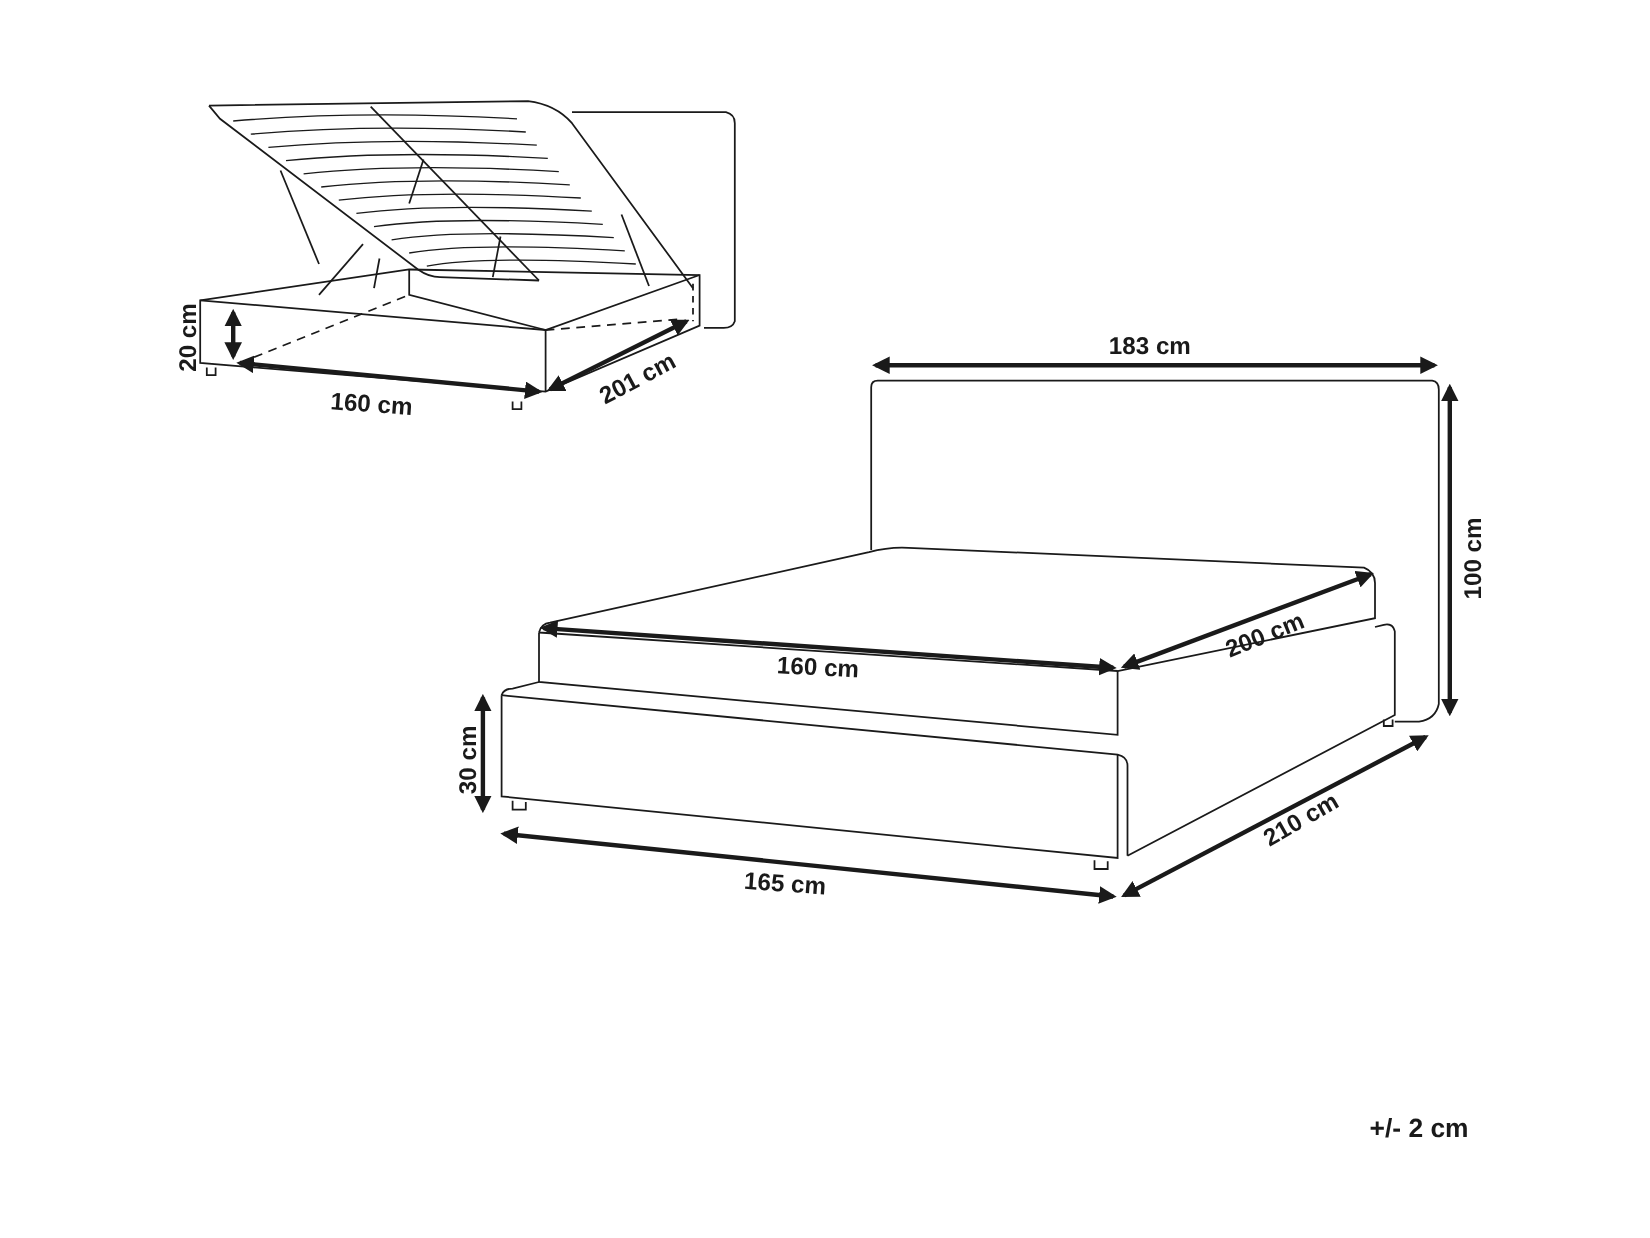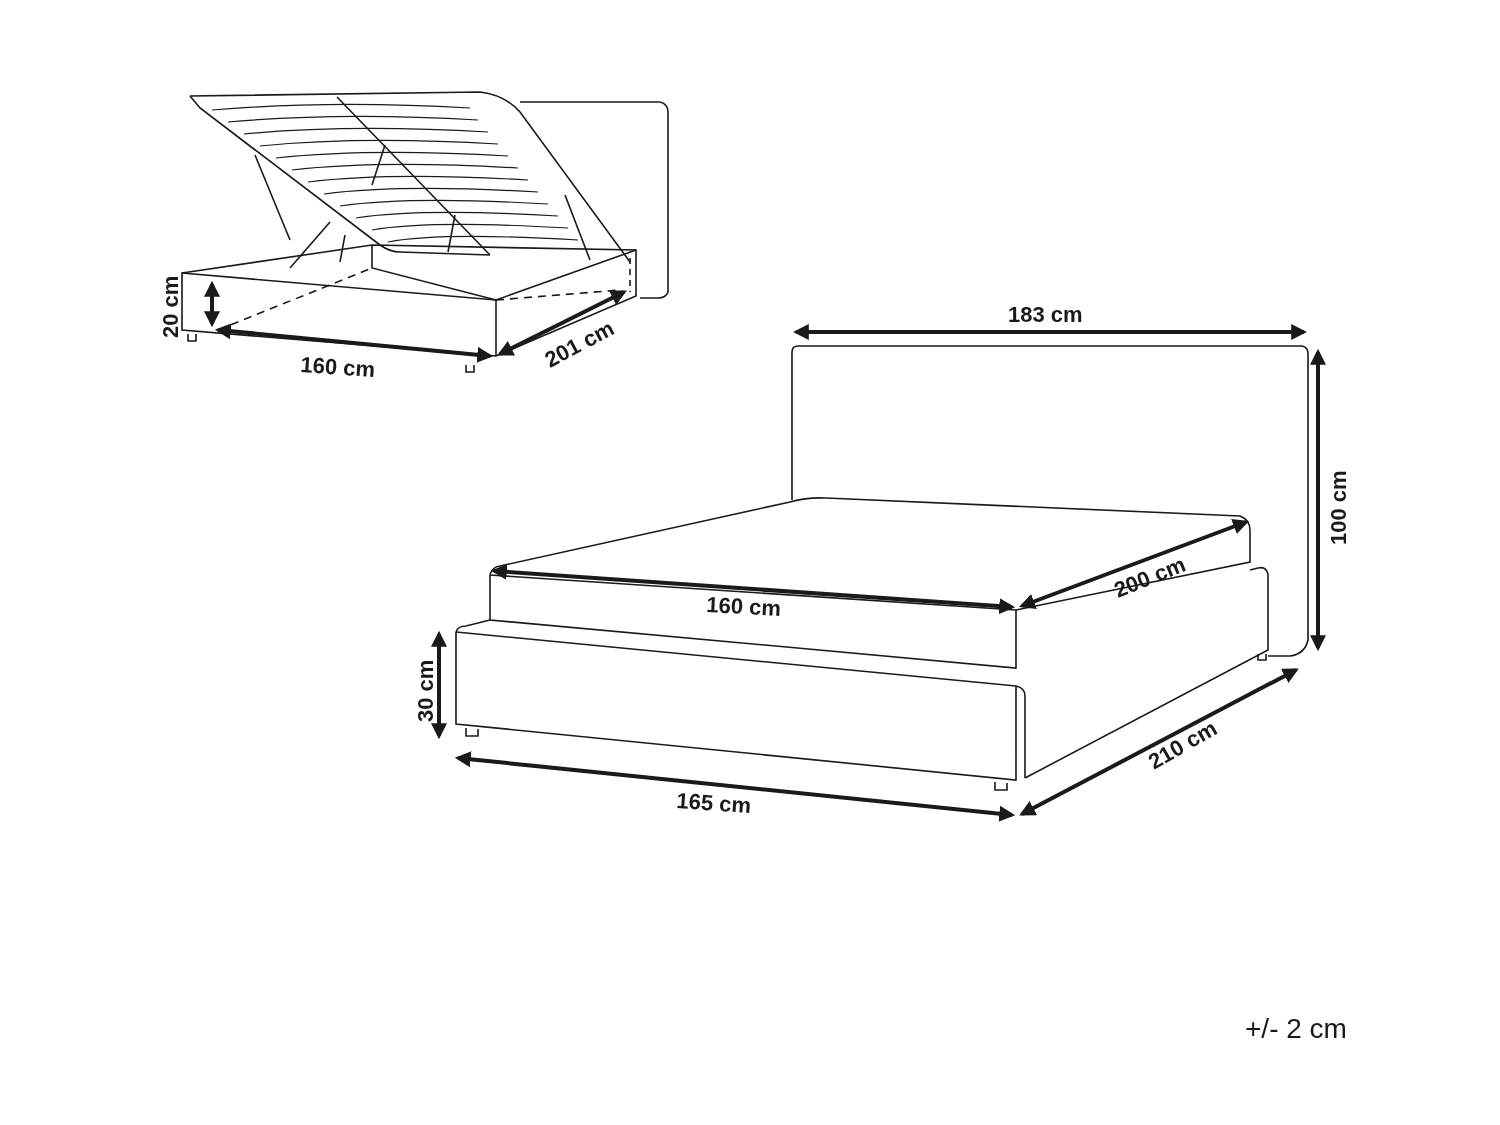--- a/index.html
+++ b/index.html
@@ -1,19 +1,19 @@
 <!DOCTYPE html>
 <html><head>
   <meta charset="utf-8">
   <style>
     html, body { margin: 0; padding: 0; background: #ffffff; }
     body { width: 1500px; height: 1125px; position: relative; overflow: hidden; font-family: "Liberation Sans", sans-serif; }
     svg { position: absolute; left: 0; top: 0; }
     .lbl { font-family: "Liberation Sans", sans-serif; font-weight: bold; font-size: 22px; fill: #1a1a1a; }
-    .tol { position: absolute; left: 1245px; top: 1013px; font-weight: normal; font-size: 28px; color: #1a1a1a; font-family: "Liberation Sans", sans-serif; }
+    .tol { position: absolute; left: 1245px; top: 1013px; font-weight: bold; font-size: 24px; color: #1a1a1a; font-family: "Liberation Sans", sans-serif; }
   </style>
 </head>
 <body>
 
 <svg width="1500" height="1125" viewBox="0 0 1500 1125">
   <defs>
     <marker id="ah" viewBox="0 0 10 10" refX="8" refY="5" markerWidth="4" markerHeight="4" orient="auto-start-reverse">
       <path d="M0,0 L10,5 L0,10 z" fill="#1a1a1a"></path>
     </marker>
   </defs>

